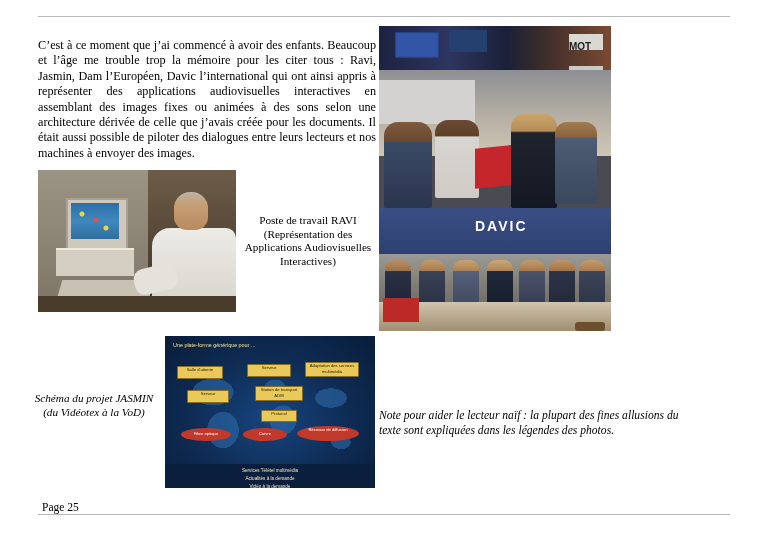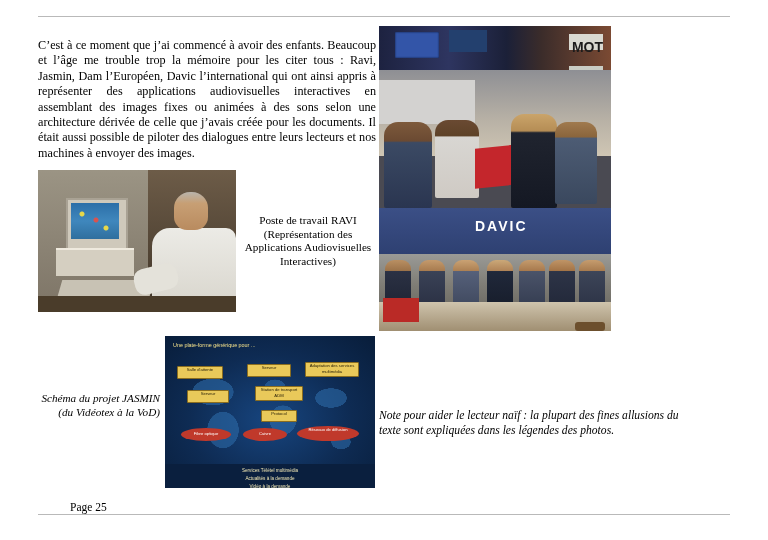--- a/index.html
+++ b/index.html
@@ -38,21 +38,20 @@
     height: 1px;
     background: #b9b9b9;
   }
   .page-number {
     position: absolute;
     left: 42px;
     top: 501px;
     font-size: 11.5px;
     font-family: "Liberation Serif", serif;
     color: #000;
-    margin-left: 28px;
   }
 
   
   .intro-text {
     position: absolute;
     left: 38px;
     top: 38px;
     width: 338px;
     font-size: 12.2px;
     line-height: 15.4px;
@@ -84,24 +83,24 @@
     box-shadow: 0 0 2px #0b1430 inset;
   }
   .photo-telecom .screenB {
     position: absolute; left: 70px; top: 4px; width: 38px; height: 22px;
     background: #23406e;
   }
   .photo-telecom .logoM {
     position: absolute; left: 190px; top: 8px; width: 34px; height: 16px;
     background: #d9d9d1;
     color: #1b1b1b;
-    font-size: 14px;
+    font-size: 10px;
     font-weight: bold;
     font-family: "Liberation Sans", sans-serif;
-    text-align: right;
+    text-align: left;
     line-height: 26px;
   }
   .photo-telecom .logoM2 {
     position: absolute; left: 190px; top: 40px; width: 34px; height: 22px;
     background: #c9ccc4;
     color: #3a2a1a;
     font-size: 8px;
     font-family: "Liberation Sans", sans-serif;
     text-align: center;
     line-height: 22px;
@@ -347,21 +346,21 @@
     line-height: 1.7;
   }
   .caption-jasmin {
     position: absolute;
     left: 28px;
     top: 392px;
     width: 132px;
     font-size: 11.2px;
     line-height: 13.6px;
     font-style: italic;
-    text-align: right;
+    text-align: center;
     color: #000;
   }
 
   
   .para-grandir {
     position: absolute;
     left: 379px;
     top: 358px;
     width: 330px;
     font-size: 12.2px;

